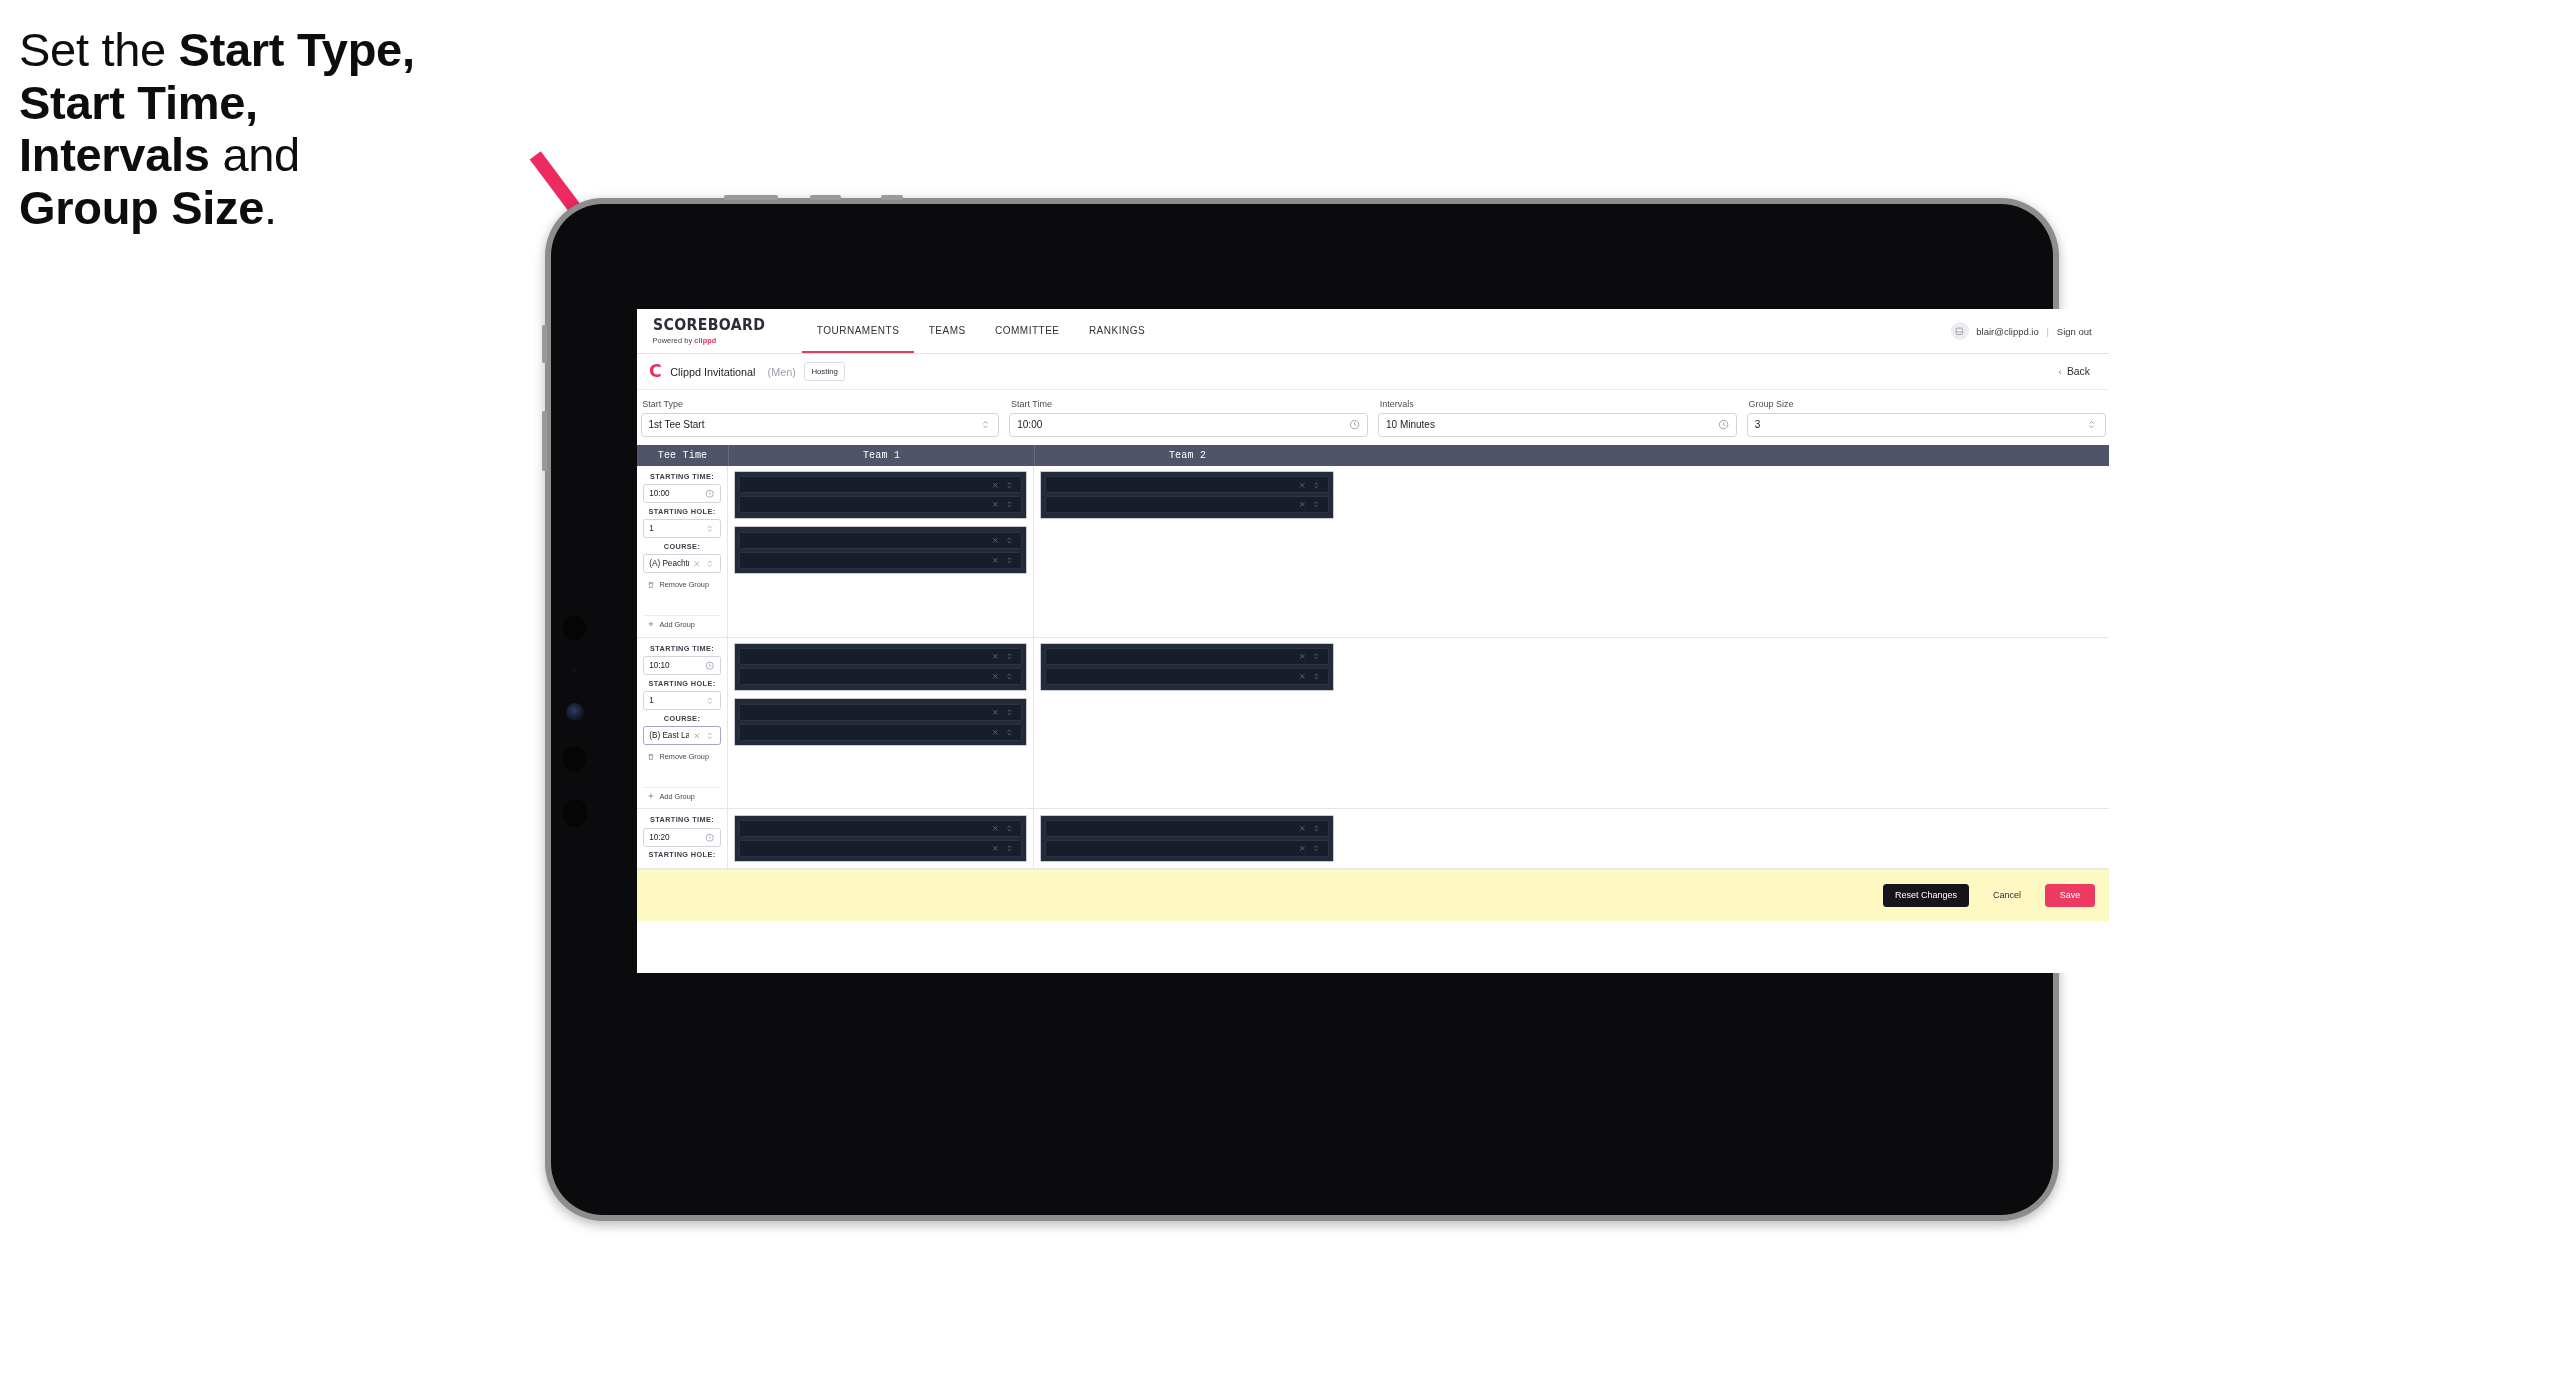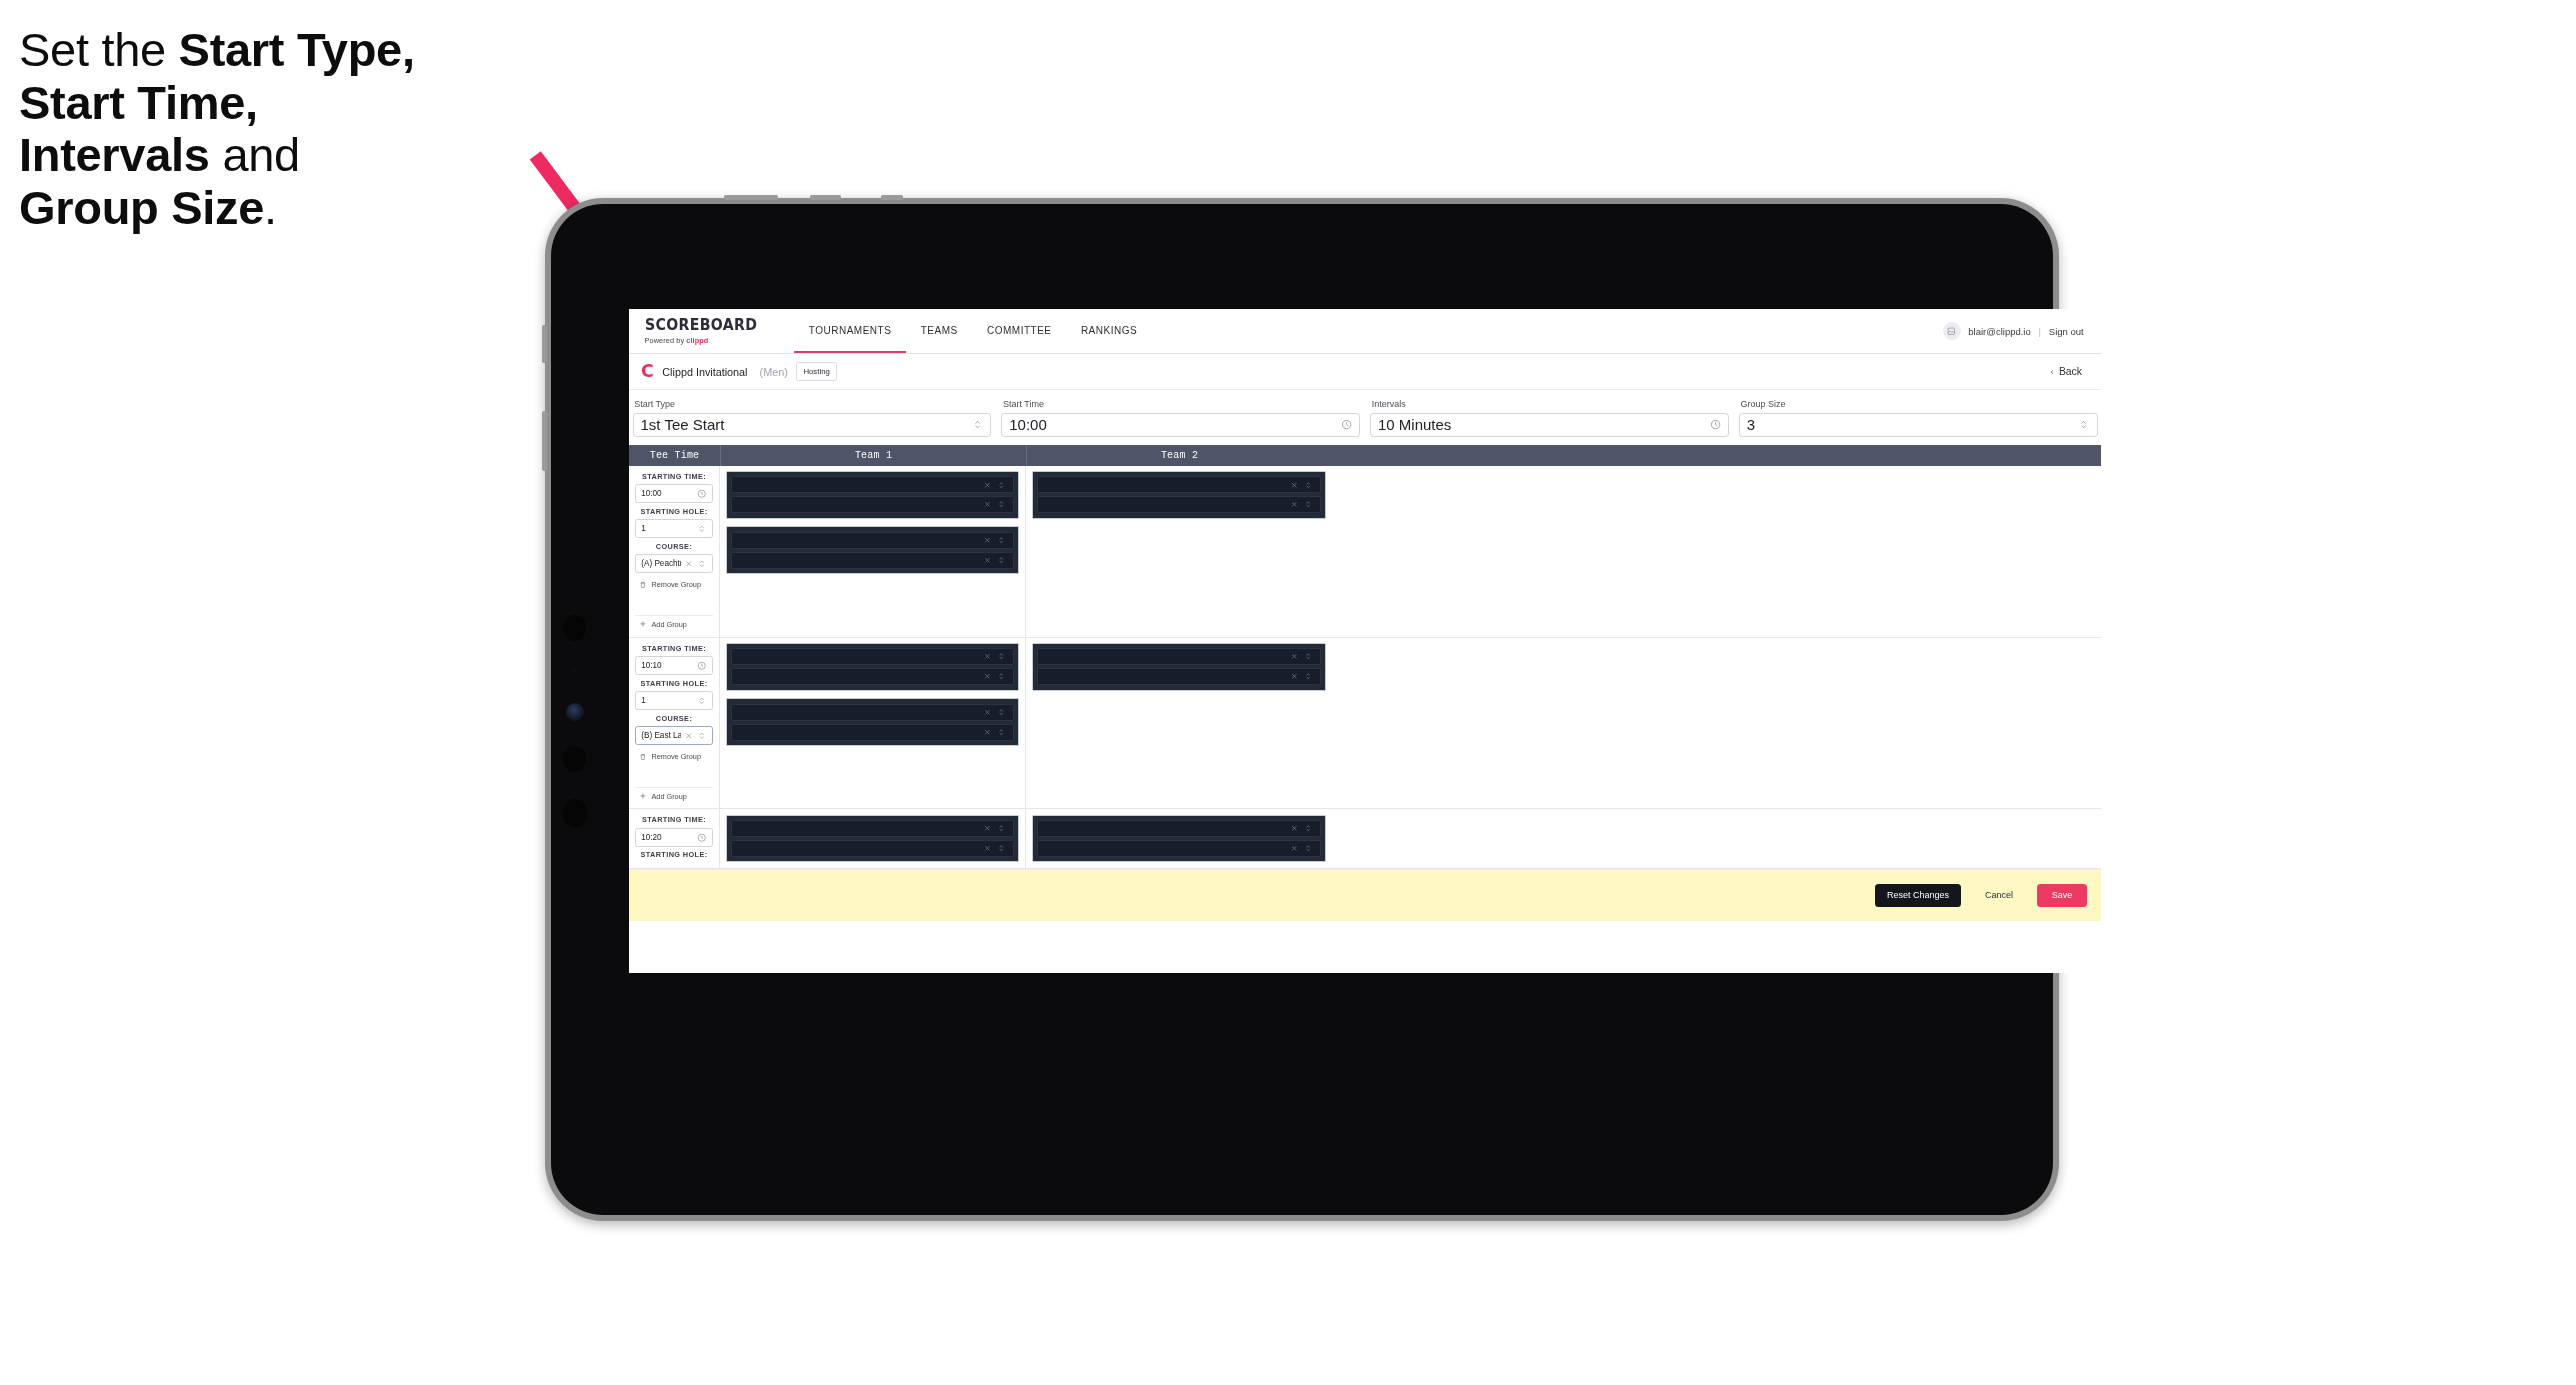--- a/index.html
+++ b/index.html
@@ -40,21 +40,21 @@
   .side-btn { position: absolute; left: -8.6px; width: 4.3px; background:#9a9a9a; border-radius:1.7px; }
   .sb1 { top: 121px; height: 38px; }
   .sb2 { top: 207px; height: 60px; }
   .top-btn { position: absolute; top: -8.6px; height: 4.3px; background:#9a9a9a; border-radius:1.7px; }
   .tb1 { left: 173px; width: 54px; }
   .tb2 { left: 259px; width: 31px; }
   .tb3 { left: 330px; width: 22.4px; }
 
   
   .screen {
-    position: absolute; left: 78px; top: 105px;
+    position: absolute; left: 86px; top: 105px;
     width: 1472px; height: 664px;
     background: #ffffff; overflow: hidden;
   }
 
   
   .topnav {
     height: 45px; display: flex; align-items: stretch;
     border-bottom: 0.9px solid #e3e3e6; background: #fff;
     padding-left: 7px;
   }
@@ -104,21 +104,21 @@
   .settings {
     display: grid; grid-template-columns: repeat(4, 1fr); gap: 10px;
     padding: 8.6px 3.5px 7.8px 3.5px; background:#fff;
   }
   .field { display:flex; flex-direction:column; gap:4.3px; }
   .field-label { font-size: 9px; color:#4c4e59; padding-left: 1.7px; }
   .field-ctrl {
     height: 24px; border:0.9px solid #d2d4da; border-radius: 3.5px; background:#fff;
     display:flex; align-items:center; padding: 0 7px; gap: 5.2px;
   }
-  .field-val { flex:1; font-size: 15px; color:#21222a; }
+  .field-val { flex:1; font-size: 10px; color:#21222a; }
   .ico { width: 11.2px; height: 11.2px; color:#8e909c; flex:0 0 auto; }
 
   
   .tbl { background:#fff; }
   .tbl-head {
     display:grid; grid-template-columns: 91px 306px 306px;
     background:#4f5468; color:#fff; height: 21px;
   }
   .th { display:flex; align-items:center; justify-content:center; font-size: 10px; letter-spacing:0.2px;font-family:Liberation Mono, monospace; }
   .th + .th { border-left: 0.9px solid #666b7d; }

